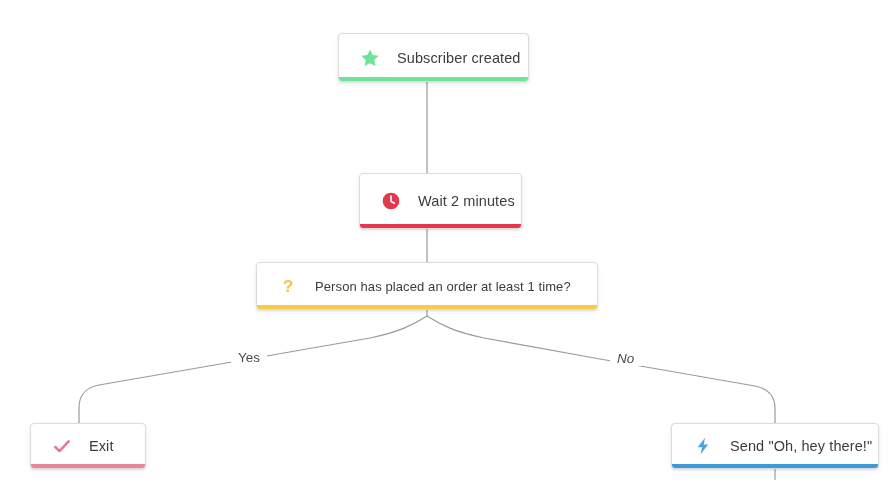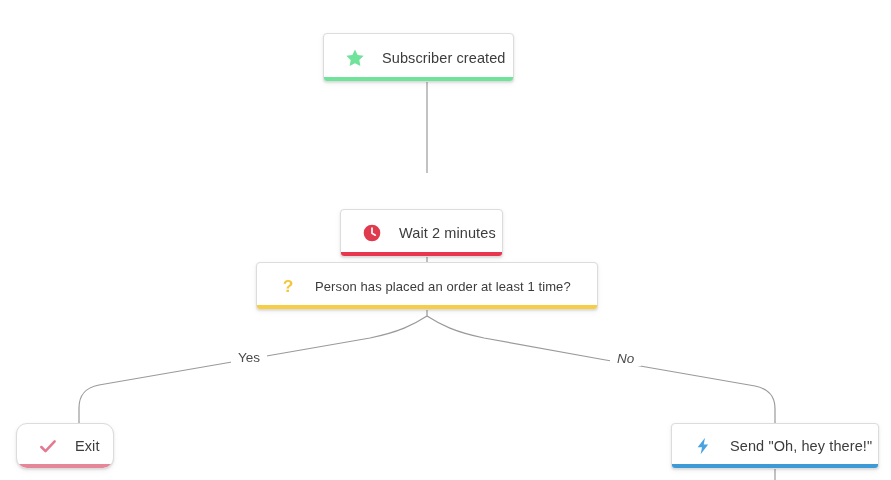--- a/index.html
+++ b/index.html
@@ -60,24 +60,24 @@
     flex: 1 1 auto;
     margin-left: 16px;
     margin-right: 20px;
     font-size: 14.5px;
     color: #3c3c3c;
     letter-spacing: 0.1px;
     white-space: nowrap;
   }
 
   
-  #node-trigger   { left: 323px; top: 33px;  width: 191px; height: 49px; }
-  #node-wait      { left: 340px; top: 173px; width: 163px; height: 48px; margin-top: 36px; }
+  #node-trigger   { left: 338px; top: 33px;  width: 191px; height: 49px; }
+  #node-wait      { left: 359px; top: 173px; width: 163px; height: 56px; }
   #node-condition { left: 256px; top: 262px; width: 342px; height: 48px; }
-  #node-exit      { left: 16px;  top: 423px; width: 98px;  height: 46px; border-radius: 11px; }
+  #node-exit      { left: 30px;  top: 423px; width: 116px;  height: 46px; }
   #node-send      { left: 671px; top: 423px; width: 208px; height: 46px; }
 
   #node-condition .node-label { font-size: 13px; }
 
   
   .branch-label {
     position: absolute;
     font-size: 13.5px;
     color: #4a4a4a;
     background: #ffffff;

